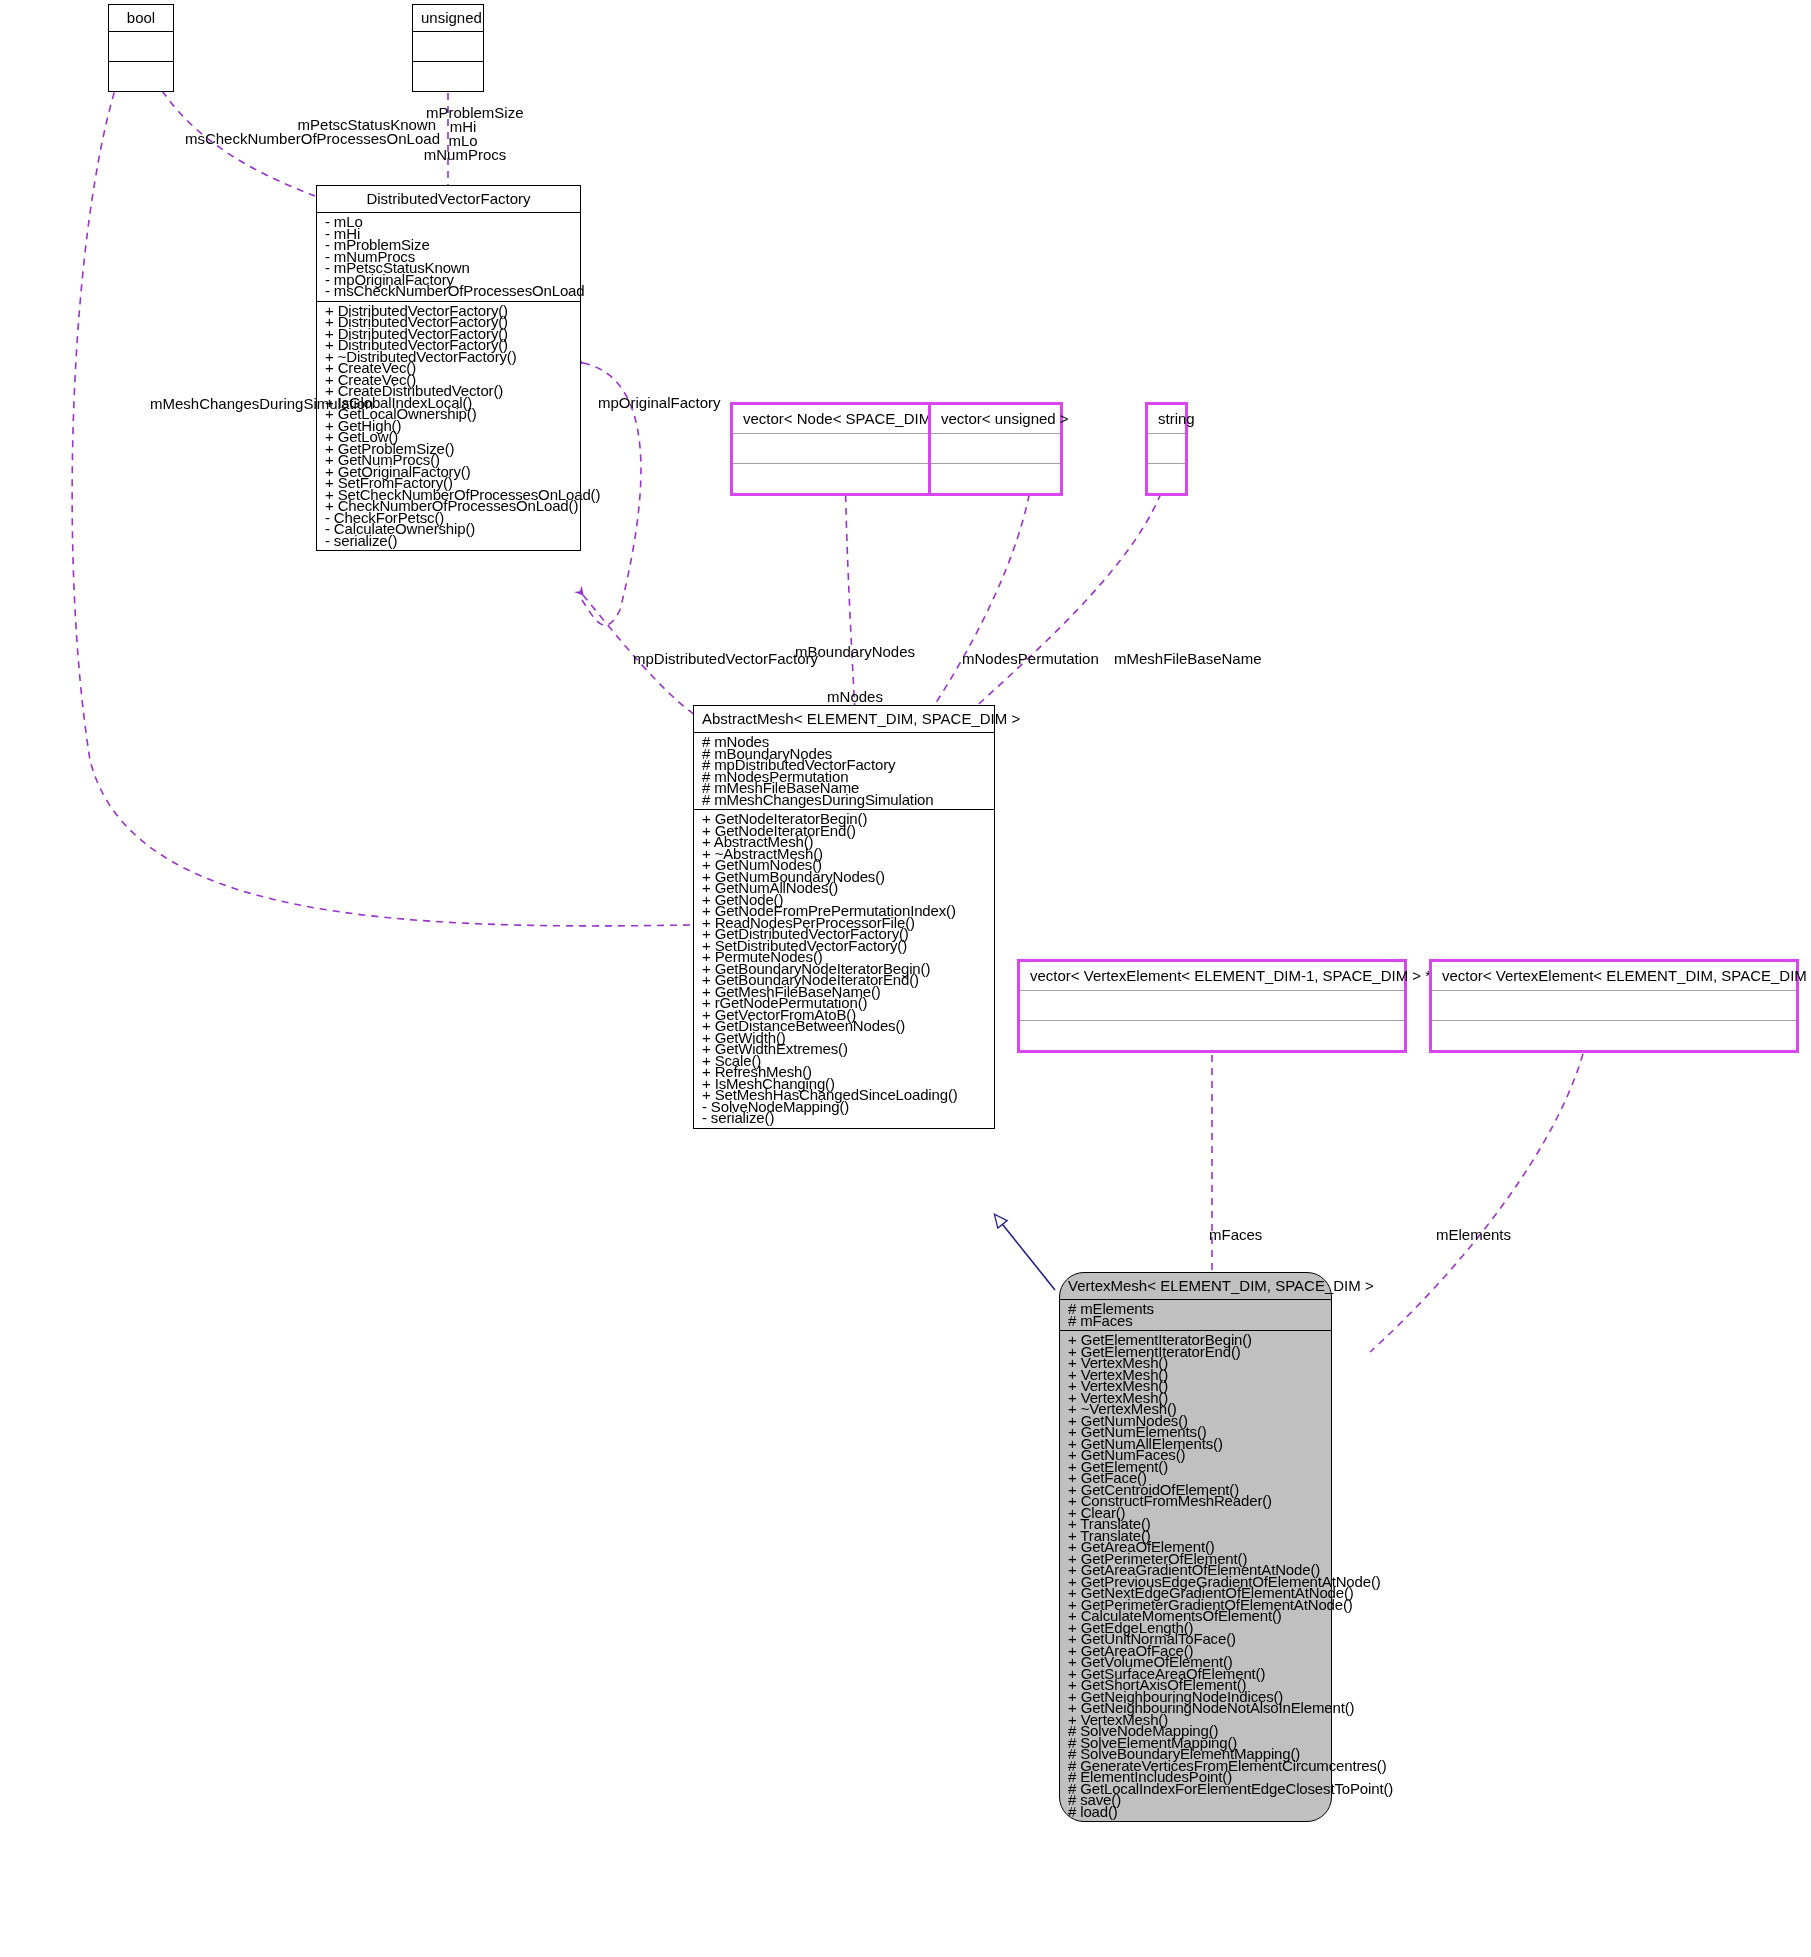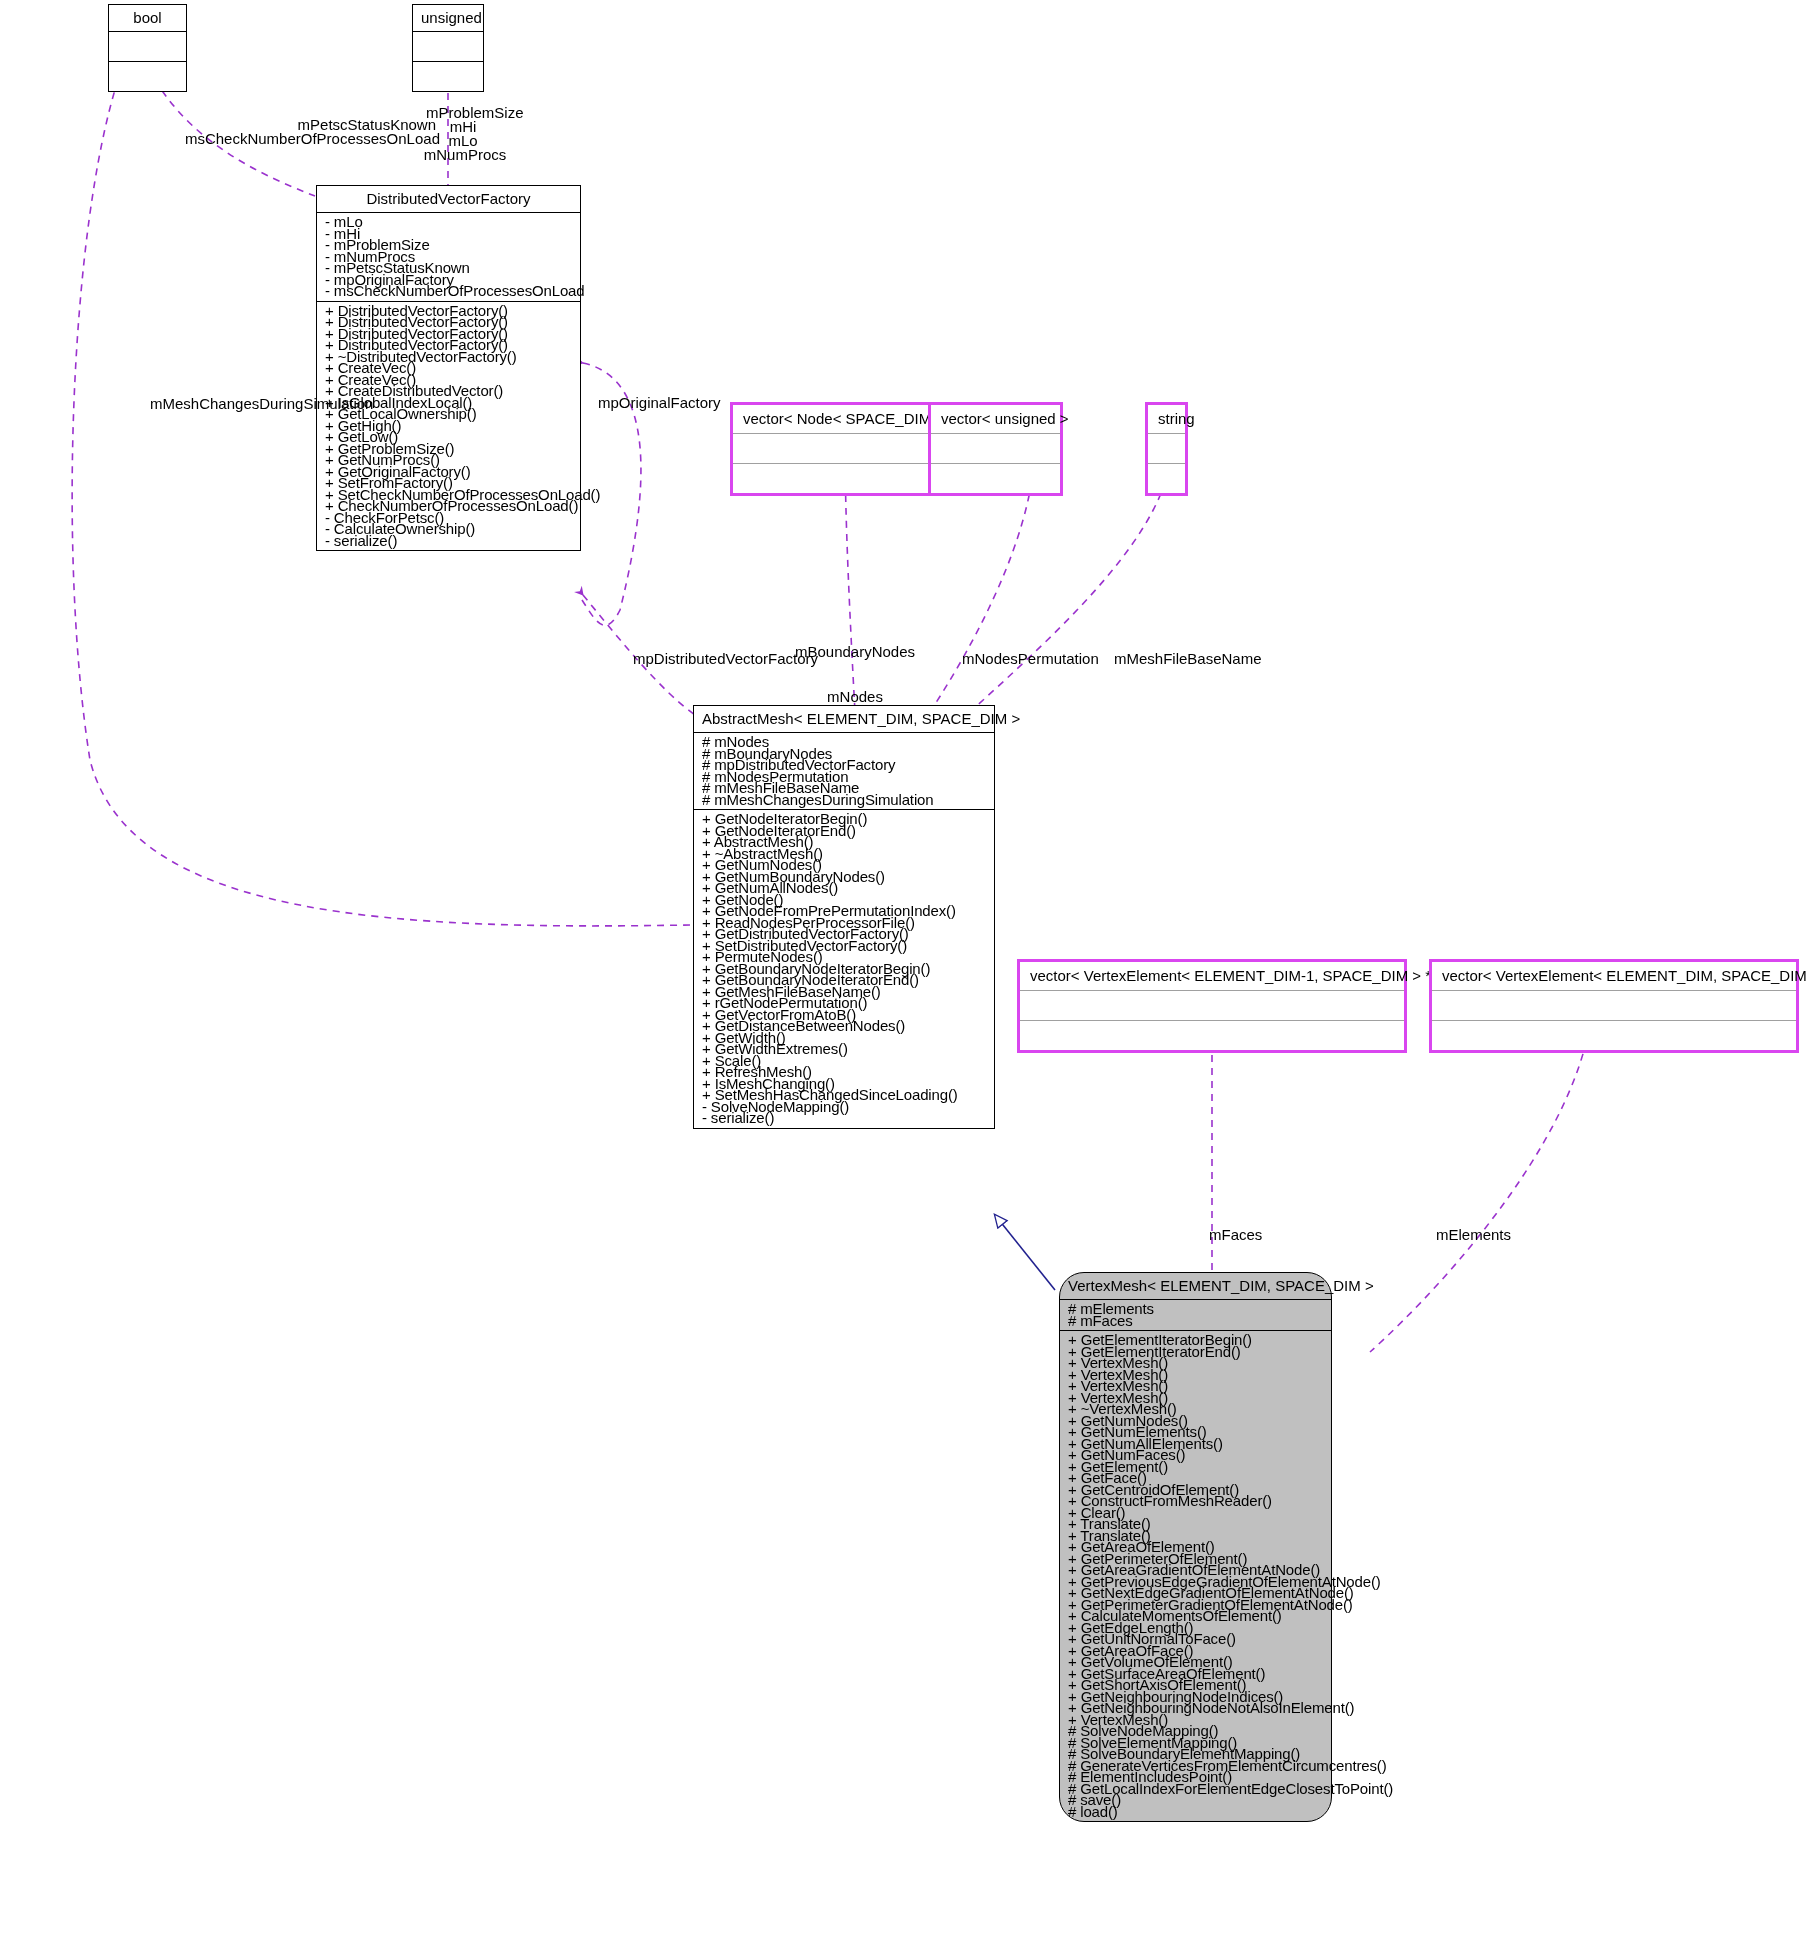--- a/index.html
+++ b/index.html
@@ -123,21 +123,21 @@
       <path d="M1212,990 L1212,1272" marker-start="url(#arrowDep)"></path>
 
       <path d="M1593,990 C 1593,1120 1450,1280 1370,1352" marker-start="url(#arrowDep)"></path>
     </g>
 
     <g stroke="#22228f" stroke-width="1.6" fill="none">
       <path d="M1055,1290 L995,1215" marker-end="url(#arrowInh)"></path>
     </g>
   </svg>
 
-  <div class="uml" style="left:108px; top:4px; width:79px;">
+  <div class="uml" style="left:108px; top:4px; width:66px;">
     <div class="title">bool</div>
     <div class="section" style="height:22px;"></div>
     <div class="section" style="height:22px;"></div>
   </div>
 
   <div class="uml" style="left:412px; top:4px; width:72px;">
     <div class="title">unsigned</div>
     <div class="section" style="height:22px;"></div>
     <div class="section" style="height:22px;"></div>
   </div>

